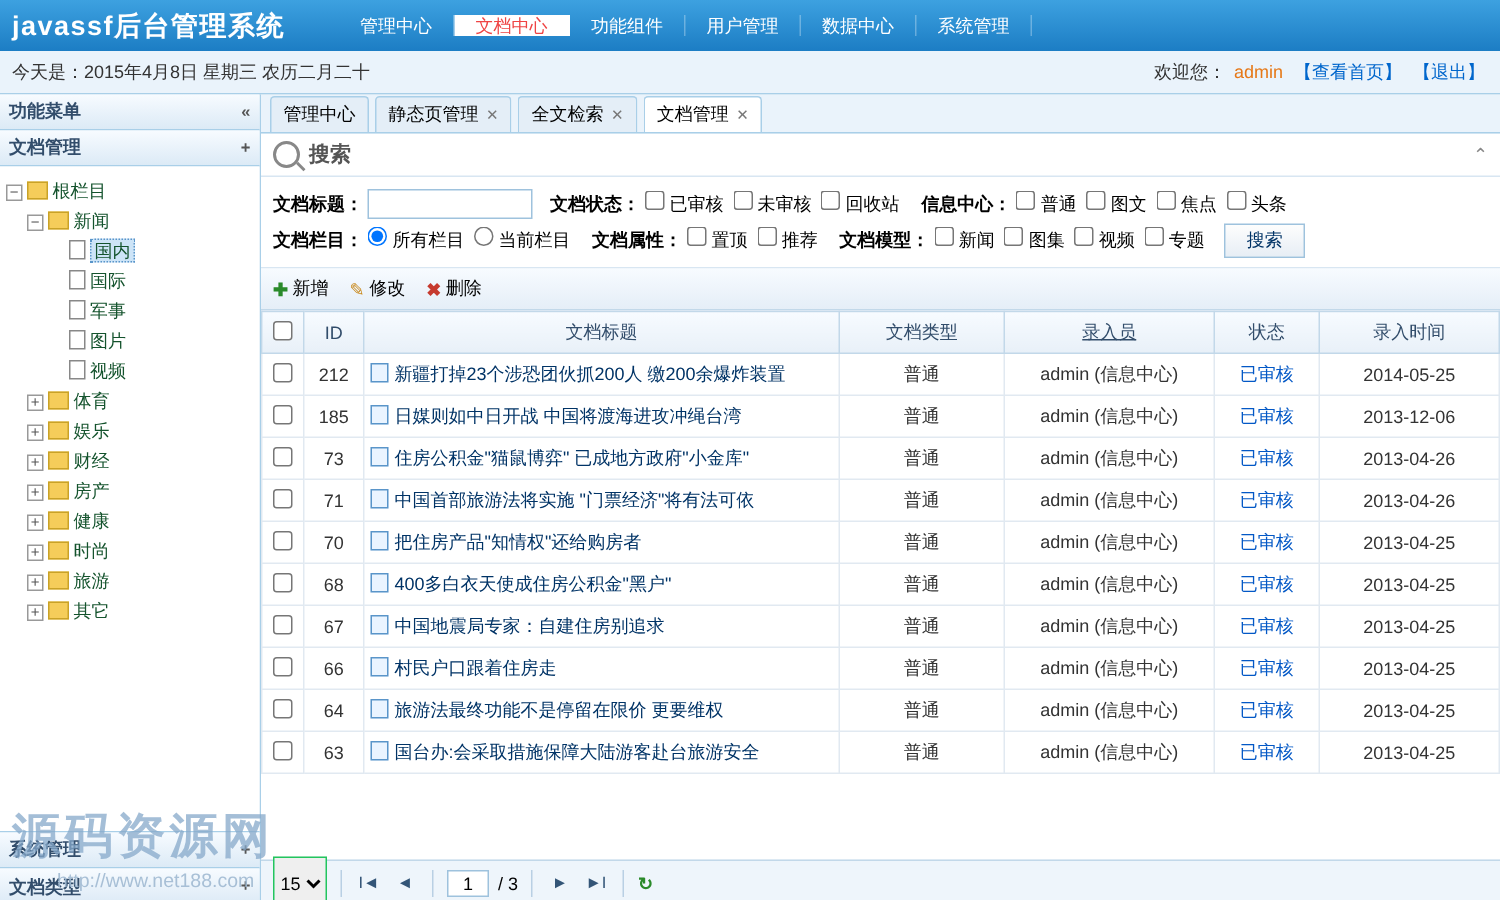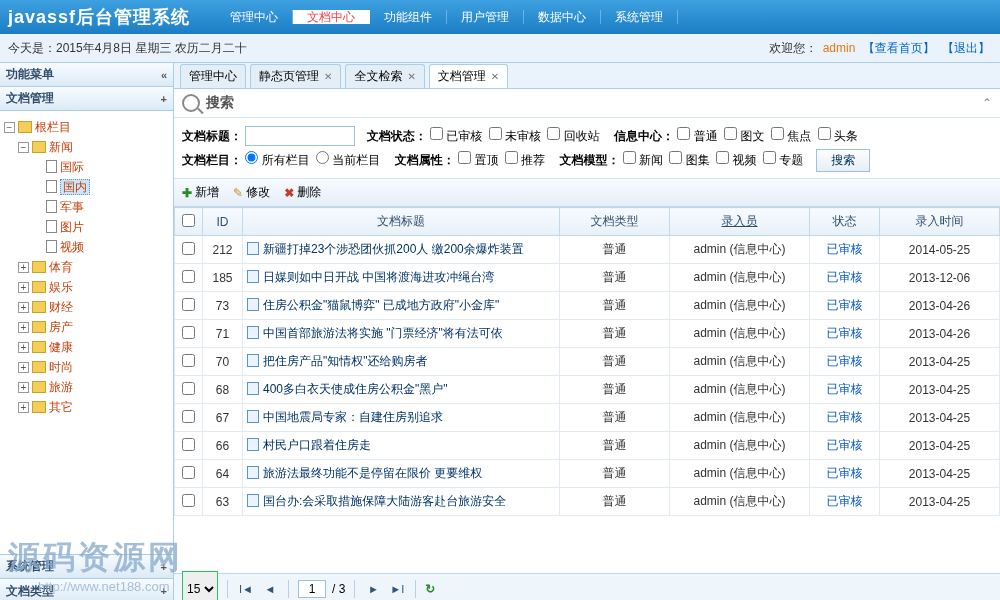--- a/index.html
+++ b/index.html
@@ -1,33 +1,33 @@
 <!DOCTYPE html>
 <html><head>
 <meta charset="utf-8">
 <style>
 *{box-sizing:border-box;margin:0;padding:0;font-family:"Microsoft YaHei",Arial,sans-serif;font-size:12px}
 body{background:#fff;width:1000px;height:600px;overflow:hidden;position:relative}
 .topnav{height:34px;background:linear-gradient(#3da1e0,#1c7dc4);display:flex;align-items:center;color:#fff;padding-left:8px}
-.brand{font-size:18px;font-weight:bold;margin-right:26px;letter-spacing:1px}
+.brand{font-size:18px;font-weight:bold;margin-right:36px;letter-spacing:1px}
 .navitem{padding:0 14px;height:34px;line-height:34px;border-right:1px solid rgba(255,255,255,.3);cursor:pointer}
 .navitem.active{background:#fff;color:#ef4444}
 .datebar{height:26px;background:#eaf3fb;border-bottom:1px solid #a9cfe8;display:flex;align-items:center;padding:14px 8px;justify-content:space-between;color:#333}
 .datebar .right a{color:#06c;text-decoration:none;margin:0 2px}
 .adminlink{color:#e67817!important}
 .main{display:flex;height:calc(600px - 60px)}
 .sidebar{width:174px;border-right:1px solid #a9cfe8;display:flex;flex-direction:column}
 .panelhdr{height:24px;background:linear-gradient(#f7fbff,#dceaf6);border-bottom:1px solid #a9cfe8;display:flex;align-items:center;padding:0 6px;font-weight:bold;color:#324d6b}
 .panelhdr .sp{margin-left:auto;color:#555;cursor:pointer;font-size:11px}
 .tree{flex:1;overflow:auto;padding:6px 4px;background:#fff}
 .tnode{white-space:nowrap;line-height:20px}
 .tnode .tw{display:inline-block;width:11px;text-align:center;color:#555;border:1px solid #999;height:11px;line-height:9px;font-size:10px;margin-right:3px;cursor:pointer;background:#fff}
 .fico{display:inline-block;width:14px;height:12px;background:#f5cd5a;border:1px solid #c9a227;margin-right:3px;vertical-align:-2px}
 .pico{display:inline-block;width:11px;height:13px;background:#fff;border:1px solid #888;margin-right:3px;vertical-align:-2px}
-.tnode a{color:#c2410c;text-decoration:none;cursor:pointer}
+.tnode a{color:#14532d;text-decoration:none;cursor:pointer}
 .tnode.sel>a{background:#cde4f7;border:1px dotted #5a95c9;padding:0 2px}
 .ind1{padding-left:14px}.ind3{padding-left:42px}
 .content{flex:1;display:flex;flex-direction:column;overflow:hidden}
 .tabs{height:26px;background:#eaf3fb;border-bottom:1px solid #a9cfe8;display:flex;align-items:flex-end;padding-left:6px}
 .tab{background:#fff;border:1px solid #a9cfe8;border-bottom:none;padding:3px 8px;margin-right:4px;border-radius:3px 3px 0 0;cursor:pointer;display:flex;align-items:center;gap:5px}
 .tab:not(.active){background:#e4eef7}
 .tab .x{color:#777;font-size:10px}
 .searchbar{display:flex;align-items:center;gap:6px;padding:5px 8px;border-bottom:1px solid #d8e6f2}
 .searchbar .mag{width:18px;height:18px;border:2px solid #888;border-radius:50%;position:relative}
 .searchbar .mag:after{content:"";position:absolute;width:7px;height:2px;background:#888;right:-6px;bottom:-2px;transform:rotate(45deg)}
@@ -88,22 +88,22 @@
       <span>功能菜单</span>
       <span class="sp">«</span>
     </div>
     <div class="panelhdr">
       <span>文档管理</span>
       <span class="sp">+</span>
     </div>
     <div class="tree" id="tree">
         <div class="tnode"><span class="tw">−</span><span class="fico"></span><a>根栏目</a></div>
         <div class="tnode ind1"><span class="tw">−</span><span class="fico"></span><a>新闻</a></div>
+        <div class="tnode ind3 sel"><span class="pico"></span><a>国内</a></div>
         <div class="tnode ind3"><span class="pico"></span><a>国际</a></div>
-        <div class="tnode ind3 sel"><span class="pico"></span><a>国内</a></div>
         <div class="tnode ind3"><span class="pico"></span><a>军事</a></div>
         <div class="tnode ind3"><span class="pico"></span><a>图片</a></div>
         <div class="tnode ind3"><span class="pico"></span><a>视频</a></div>
         <div class="tnode ind1"><span class="tw">+</span><span class="fico"></span><a>体育</a></div>
         <div class="tnode ind1"><span class="tw">+</span><span class="fico"></span><a>娱乐</a></div>
         <div class="tnode ind1"><span class="tw">+</span><span class="fico"></span><a>财经</a></div>
         <div class="tnode ind1"><span class="tw">+</span><span class="fico"></span><a>房产</a></div>
         <div class="tnode ind1"><span class="tw">+</span><span class="fico"></span><a>健康</a></div>
         <div class="tnode ind1"><span class="tw">+</span><span class="fico"></span><a>时尚</a></div>
         <div class="tnode ind1"><span class="tw">+</span><span class="fico"></span><a>旅游</a></div>

